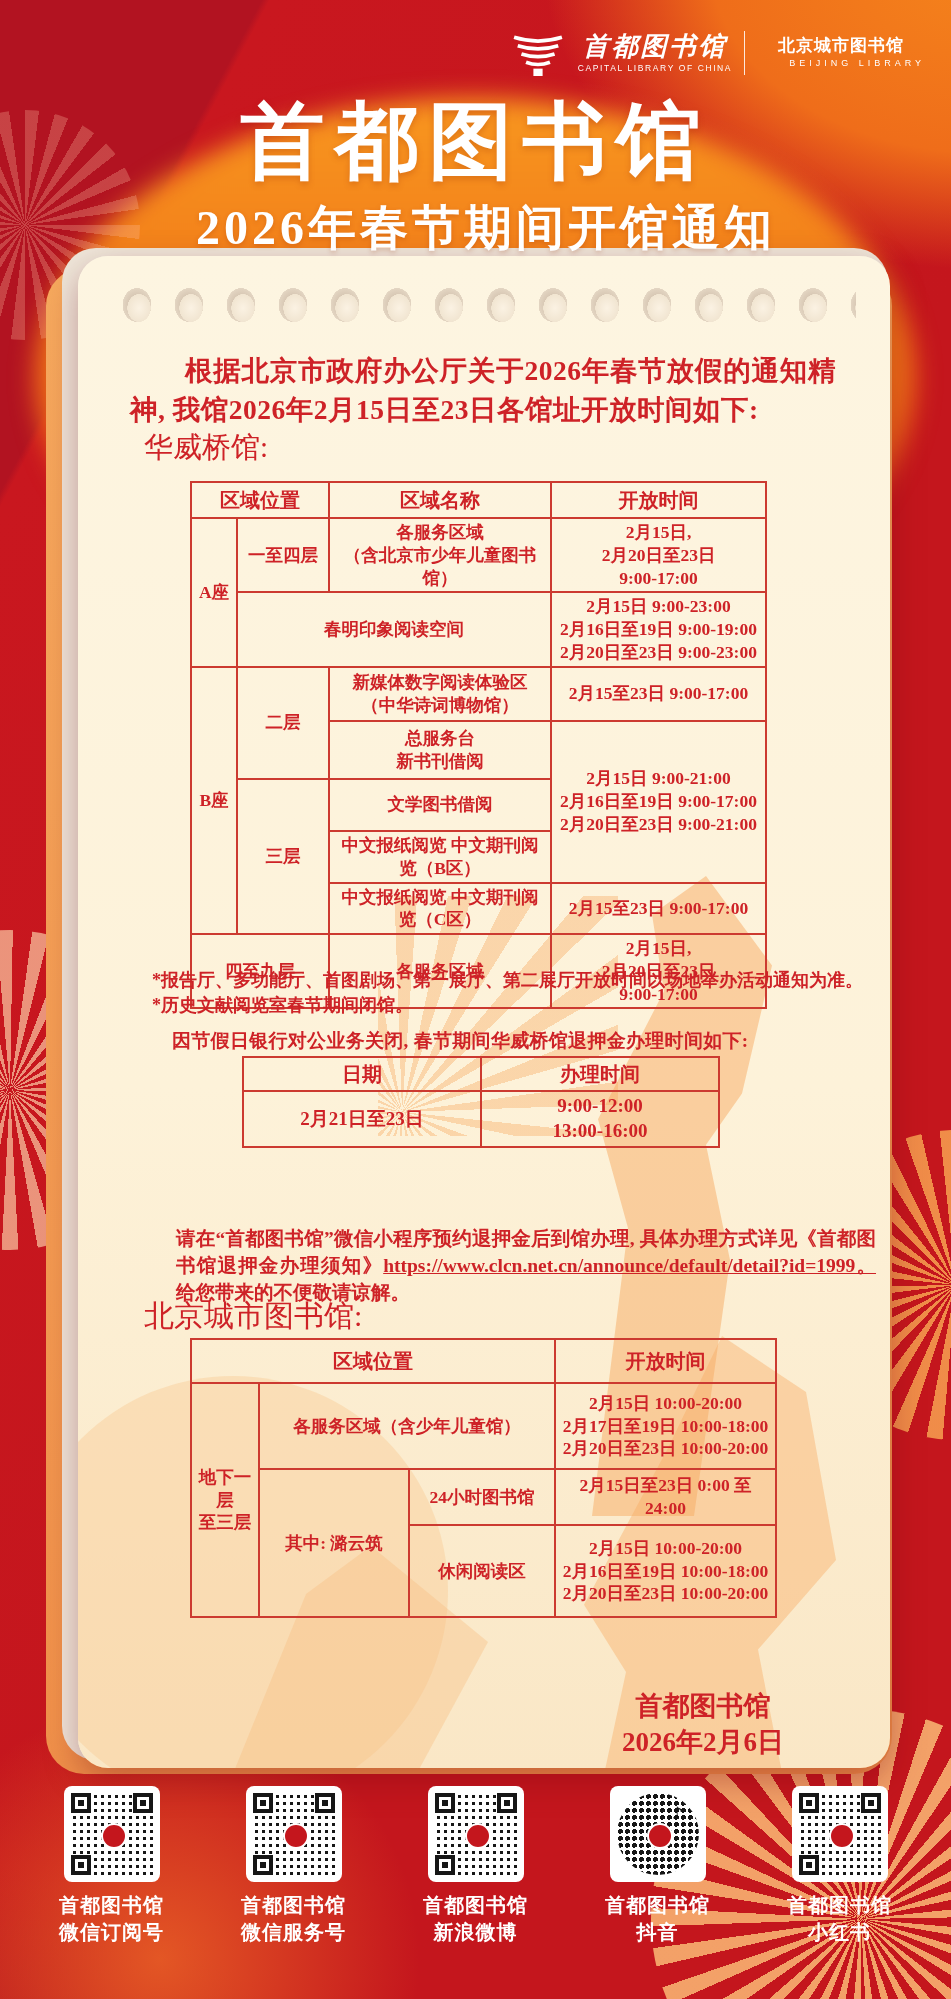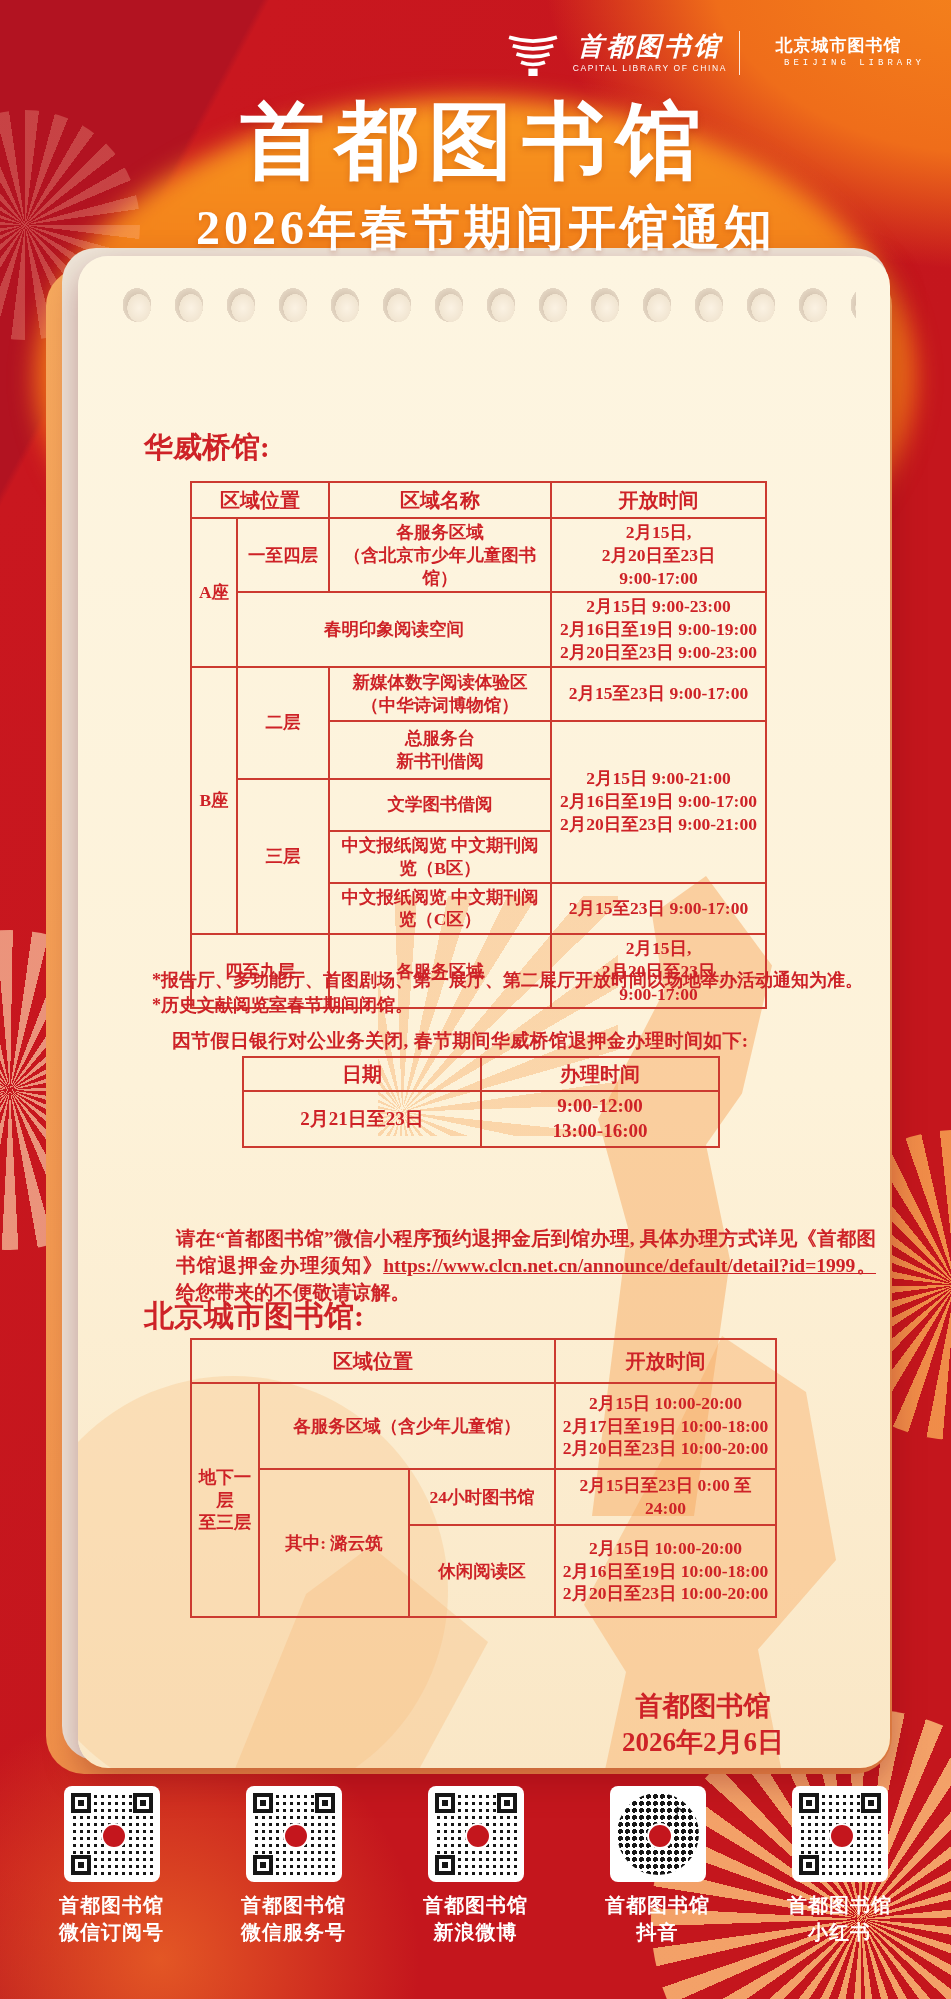--- a/index.html
+++ b/index.html
@@ -26,21 +26,21 @@
   .bl-glow{position:absolute;left:-120px;bottom:-220px;width:560px;height:520px;border-radius:50%;
     background:radial-gradient(circle at 50% 50%, rgba(233,98,38,.85) 0%, rgba(233,98,38,0) 68%);}
   
   .logo-bar{position:absolute;top:30px;right:26px;display:flex;align-items:center;gap:12px;color:#fff;z-index:6;}
   .logo-mark{width:56px;height:46px;flex:0 0 auto;}
   .logo-block{display:flex;flex-direction:column;align-items:center;line-height:1.1;}
   .logo-cn{font-size:26px;font-weight:bold;font-style:italic;letter-spacing:3px;font-family:"Liberation Serif",serif;}
   .logo-en{font-size:8.5px;letter-spacing:1.6px;margin-top:3px;font-family:"Liberation Sans","DejaVu Sans",sans-serif;}
   .logo-divider{width:1px;height:44px;background:rgba(255,255,255,.85);}
   .logo2-cn{font-size:17px;font-weight:bold;letter-spacing:1px;font-family:"Liberation Sans","DejaVu Sans",sans-serif;}
-  .logo2-en{font-size:9px;letter-spacing:4px;margin-top:4px;font-family:Liberation Mono, monospace;padding-left:32px;}
+  .logo2-en{font-size:9px;letter-spacing:4px;margin-top:4px;font-family:Liberation Sans, sans-serif;padding-left:32px;}
   
   .title{position:absolute;left:0;right:0;top:100px;text-align:center;color:#fff;z-index:5;}
   .title-l1{font-size:84px;font-weight:bold;letter-spacing:10px;line-height:1.0;text-shadow:0 3px 6px rgba(150,40,0,.25);}
   .title-l2{font-size:48px;font-weight:bold;letter-spacing:4px;margin-top:12px;text-shadow:0 2px 5px rgba(150,40,0,.25);padding-left:21px;}
   
   .sheet-orange{position:absolute;left:46px;top:268px;width:846px;height:1506px;border-radius:38px;
     background:linear-gradient(180deg,#f6a95e,#f0904a);z-index:2;}
   .sheet-white{position:absolute;left:62px;top:248px;width:826px;height:1512px;border-radius:34px;
     background:#efe7da;z-index:3;}
   .paper{position:absolute;left:78px;top:256px;width:812px;height:1512px;border-radius:30px;overflow:hidden;
@@ -58,21 +58,21 @@
   .wm-fan{left:300px;top:640px;width:240px;height:240px;opacity:.55;
     background:repeating-conic-gradient(from -30deg at 10% 90%, rgba(247,168,94,.7) 0 6deg, rgba(247,168,94,0) 6deg 14deg);}
   .wm-circle{left:-60px;top:1120px;width:430px;height:430px;border-radius:50%;background:rgba(249,205,150,.45);}
   .wm-shape2{left:470px;top:1080px;width:300px;height:560px;background:rgba(247,172,100,.42);
     clip-path:polygon(10% 100%, 26% 60%, 12% 48%, 40% 20%, 58% 0%, 86% 10%, 96% 40%, 70% 56%, 86% 100%);}
   .wm-shape3{left:150px;top:1290px;width:260px;height:240px;background:rgba(248,190,130,.38);
     clip-path:polygon(0% 100%, 30% 20%, 55% 0%, 100% 40%, 70% 100%);}
   
   .intro{position:absolute;left:52px;top:96px;width:706px;margin:0;font-size:27.5px;font-weight:bold;
     line-height:1.4;text-align:justify;text-indent:2em;letter-spacing:.5px;}
-  .section-h{position:absolute;left:66px;margin:0;font-weight:bold;}
+  .section-h{position:absolute;left:66px;margin:0;font-weight:normal;}
   .h-huawei{top:172px;font-size:29px;}
   .h-city{top:1040px;font-size:30px;}
   .daxing{position:absolute;left:112px;top:1386px;margin:0;font-size:31px;font-weight:bold;letter-spacing:.5px;}
   .signature{position:absolute;left:460px;top:1432px;width:330px;text-align:center;font-size:27px;font-weight:bold;line-height:1.35;}
   .notes{position:absolute;left:74px;top:712px;font-size:18px;font-weight:bold;line-height:1.38;}
   .dep-intro{position:absolute;left:94px;top:772px;margin:0;font-size:19px;font-weight:bold;letter-spacing:.3px;}
   .dep-note{position:absolute;left:86px;top:958px;width:700px;margin:12px;font-size:19.5px;font-weight:bold;line-height:1.38;text-align:justify;}
   .dep-note a{color:#ce2227;text-decoration:underline;word-break:break-all;}
   
   table{border-collapse:collapse;position:absolute;table-layout:fixed;}
@@ -144,20 +144,21 @@
   <div class="sheet-white"></div>
 
   <div class="paper">
     <div class="wm wm-circle"></div>
     <div class="wm wm-fan"></div>
     <div class="wm wm-horse"></div>
     <div class="wm wm-shape2"></div>
     <div class="wm wm-shape3"></div>
     <div class="holes"></div>
 
+    <p class="intro">根据北京市政府办公厅关于2026年春节放假的通知精神, 我馆2026年2月15日至23日各馆址开放时间如下:</p>
 
     <h2 class="section-h h-huawei">华威桥馆:</h2>
 
     <table class="t1">
       <colgroup>
           <col style="width:46px">
           <col style="width:92px">
           <col style="width:222px">
           <col style="width:215px">
         </colgroup>

